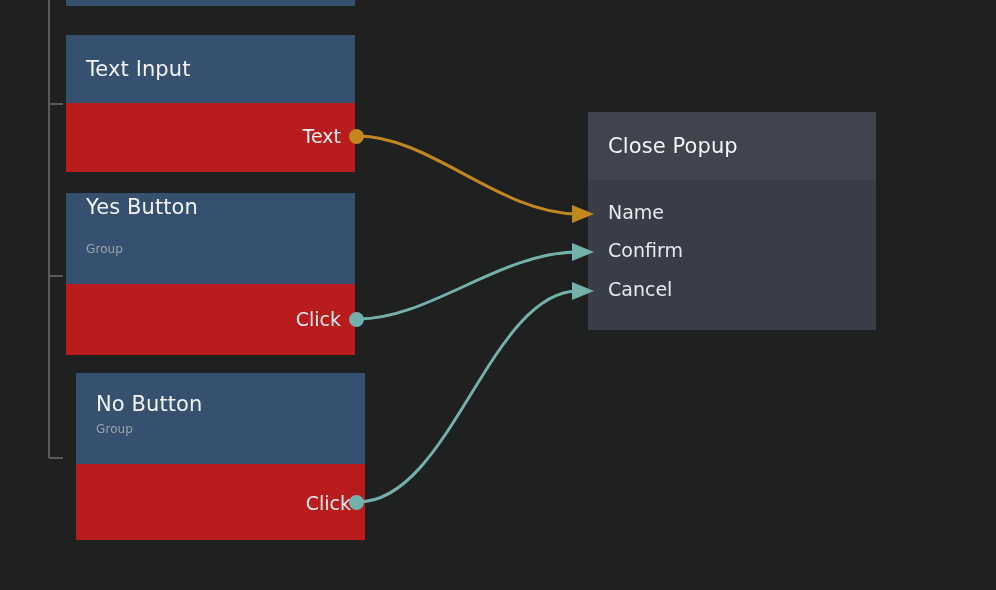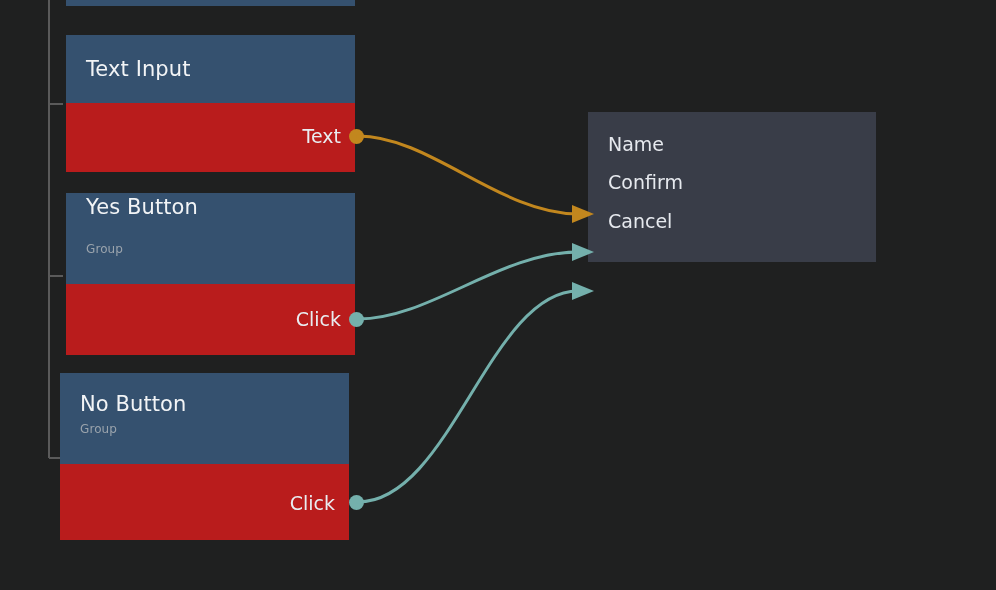--- a/index.html
+++ b/index.html
@@ -140,32 +140,35 @@
     <div class="node-header" style="height:91px;">
       <div class="node-title" style="left:20px; top:2px;">Yes Button</div>
       <div class="node-subtitle" style="left:20px; top:49px;">Group</div>
     </div>
     <div class="node-body" style="height:71px;">
       <div class="port-out-label" style="top:24px;">Click</div>
     </div>
   </div>
   <div class="socket teal" style="left:349px; top:312px;"></div>
 
-  <div class="node blue" style="left:60px; top:373px; width:289px; height:167px;">
+  <div class="node blue" style="left:76px; top:373px; width:289px; height:167px;">
     <div class="node-header" style="height:91px;">
       <div class="node-title" style="left:20px; top:19px;">No Button</div>
       <div class="node-subtitle" style="left:20px; top:49px;">Group</div>
     </div>
     <div class="node-body" style="height:76px;">
       <div class="port-out-label" style="top:28px;">Click</div>
     </div>
   </div>
   <div class="socket teal" style="left:349px; top:495px;"></div>
 
   <div class="node gray" style="left:588px; top:112px; width:288px; height:218px;">
+    <div class="node-header" style="height:68px;">
+      <div class="node-title" style="left:20px; top:22px;">Close Popup</div>
+    </div>
     <div class="node-body" style="height:150px;">
       <div class="port-in-label" style="top:21px;">Name</div>
       <div class="port-in-label" style="top:59px;">Confirm</div>
       <div class="port-in-label" style="top:98px;">Cancel</div>
     </div>
   </div>
 
   <svg id="edges" viewBox="0 0 996 590" width="996" height="590" xmlns="http://www.w3.org/2000/svg">
     <g fill="none" stroke-width="3" stroke-linecap="round">
       <path stroke="#c2871e" d="M 358 136 C 430 136, 500 214, 578 214"></path>

